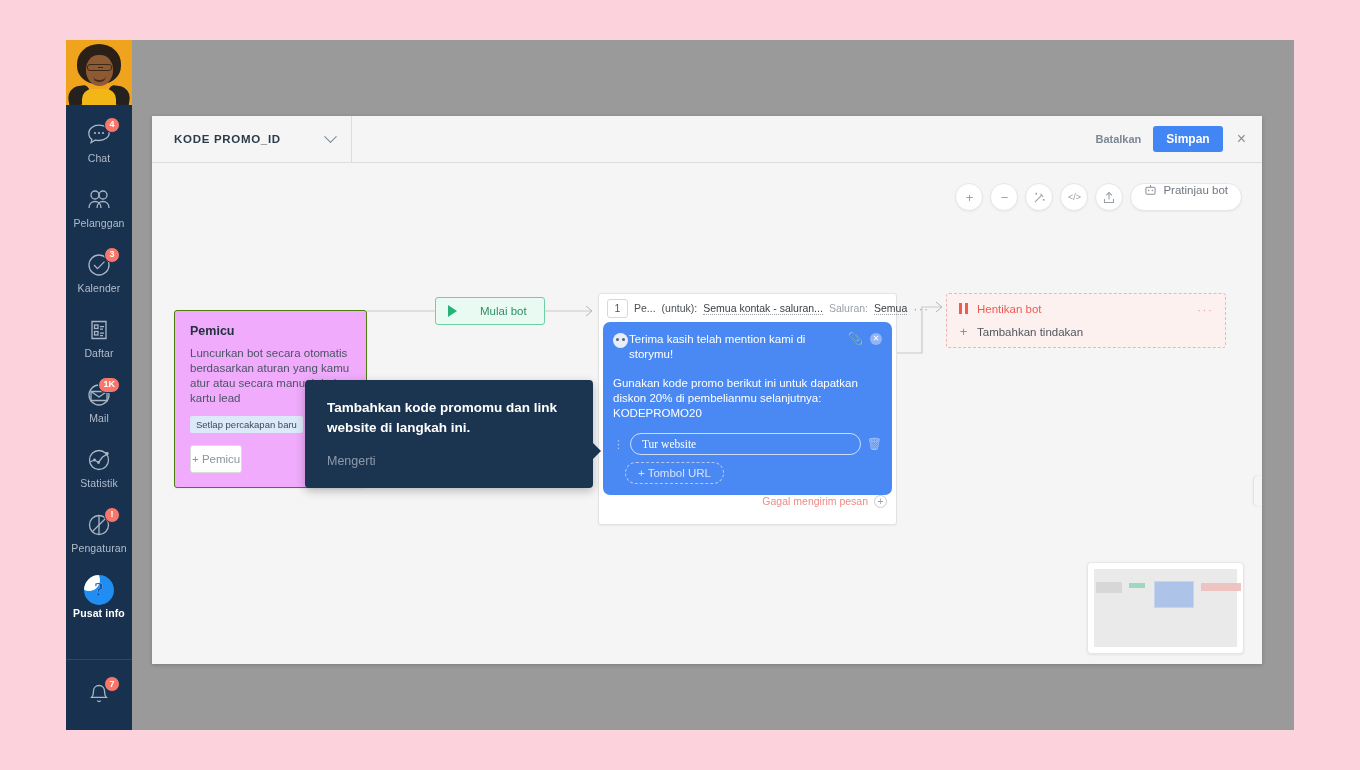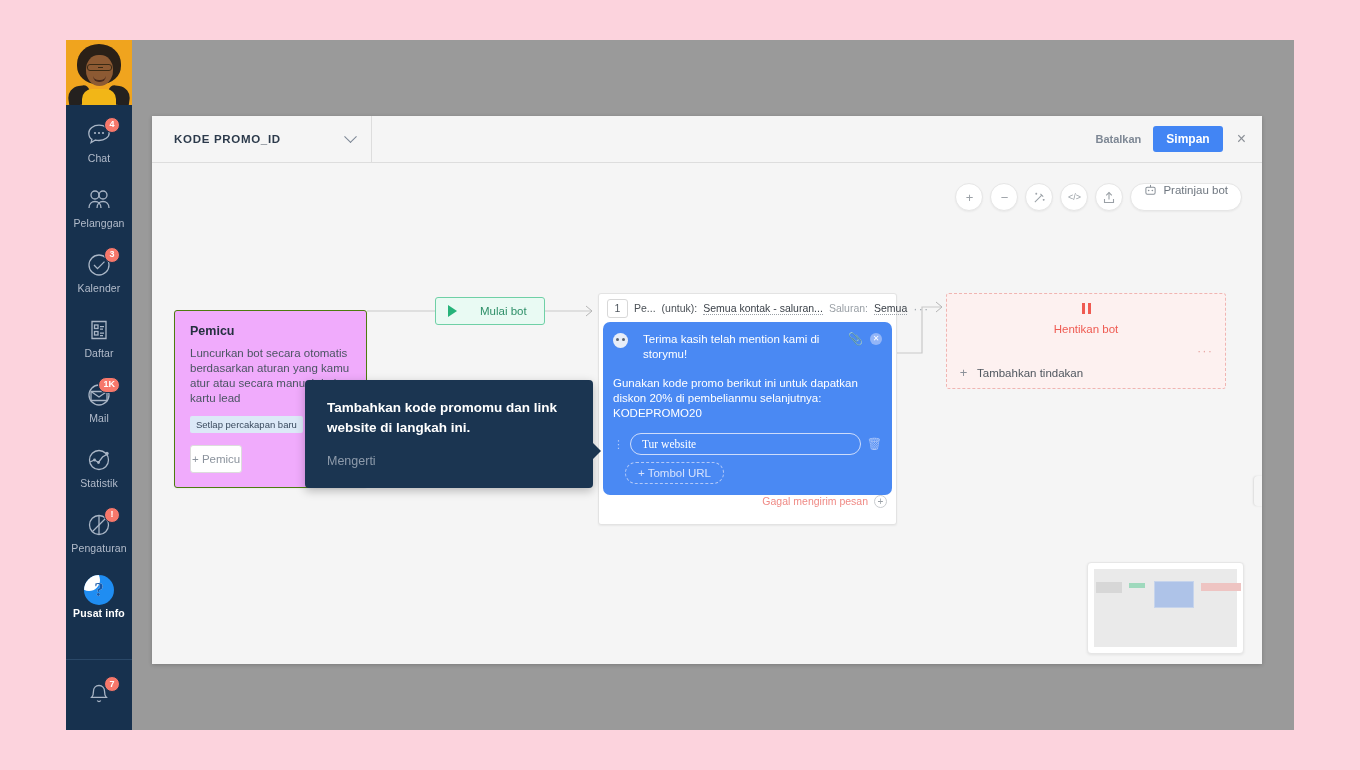--- a/index.html
+++ b/index.html
@@ -139,21 +139,21 @@
     overflow: hidden;
   }
   #editor-header {
     position: relative;
     height: 47px;
     background: #f5f5f5;
     border-bottom: 1px solid #dddddd;
     display: flex; align-items: stretch;
   }
   #bot-selector {
-    width: 220px;
+    width: 200px;
     border-right: 1px solid #dddddd;
     display: flex; align-items: center; justify-content: space-between;
     padding: 0 16px 0 22px;
     cursor: pointer;
     background: #f5f5f5;
   }
   #bot-selector .title {
     font-size: 11.5px; font-weight: bold; color: #2c3a4b;
     letter-spacing: .7px;
   }
@@ -292,21 +292,21 @@
   }
 
   #bubble {
     position: relative;
     margin: 0 4px;
     background: #4a89f3;
     border-radius: 7px;
     padding: 10px 10px 11px 10px;
     color: #fff;
   }
-  .bub-top { display: flex; gap: 15px; align-items: flex-start; }
+  .bub-top { display: flex; gap: 1px; align-items: flex-start; }
   .bot-av {
     width: 15px; height: 15px; border-radius: 50%;
     background: #e8eef8; flex: none; margin-top: 1px;
     position: relative;
   }
   .bot-av:before{
     content:''; position:absolute; left:3px; top:5px;
     width:3px;height:3px;border-radius:50%;background:#5a6472;
   }
   .bot-av:after{
@@ -359,21 +359,21 @@
   }
 
   
   #stop-node {
     position: absolute; left: 794px; top: 130px;
     width: 280px;
     border: 1px dashed #f0b5b2; border-radius: 3px;
     background: #fdf1f0;
     padding: 9px 12px 9px 12px;
   }
-  .stop-row1 { display: flex; align-items: center; gap: 9px; flex-direction: column; }
+  .stop-row1 { display: flex; gap: 9px; }
   .pause-ico {
     width: 9px; height: 11px; flex: none;
     border-left: 3px solid #ef5b52;
     border-right: 3px solid #ef5b52;
   }
   .stop-title { font-size: 11.5px; color: #ef5b52; }
   .stop-dots { margin-left: auto; color: #e8a9a5; font-size: 13px; letter-spacing: 1px; line-height: 1; cursor: pointer; }
   .stop-row2 { display: flex; align-items: center; gap: 9px; margin-top: 9px; }
   .plus-ico { color: #8b9199; font-size: 13px; line-height: 1; width: 9px; text-align: center; }
   .stop-action { font-size: 11.5px; color: #50575f; }

